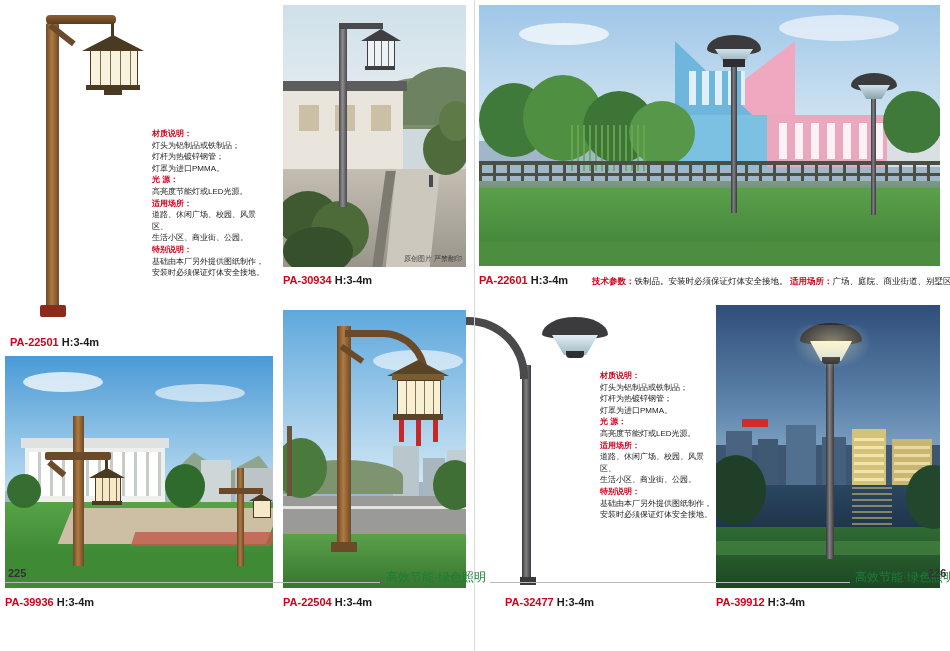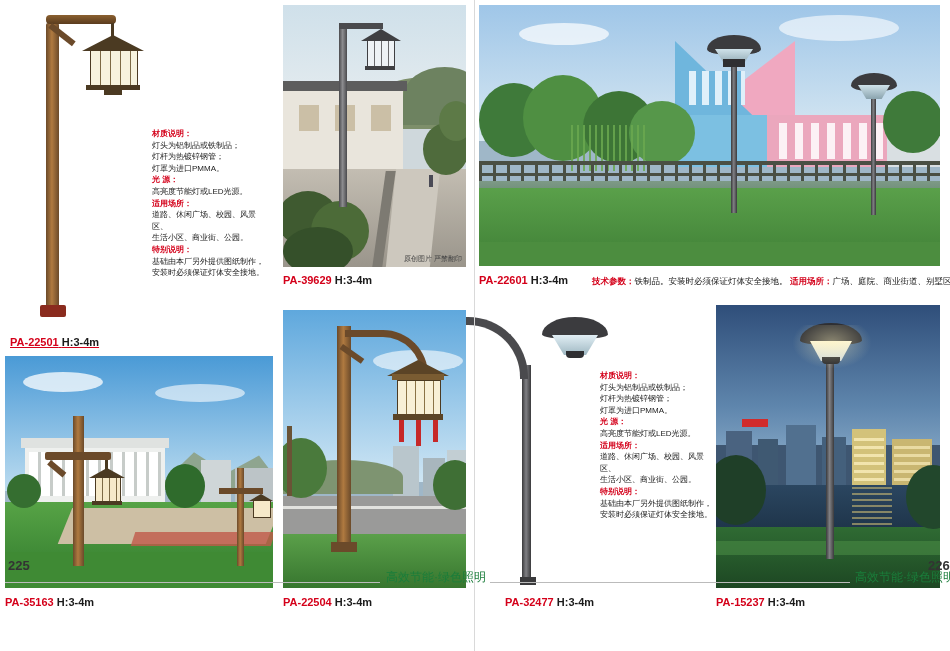--- a/index.html
+++ b/index.html
@@ -25,21 +25,21 @@
   .spec{position:absolute;font-size:8px;line-height:1.45;color:#1a1a1a;width:120px;}
   .spec .red{color:#d4001a;font-weight:bold;}
   .spec p{margin:0;}
 
   
   .techline{position:absolute;font-size:8.5px;color:#1a1a1a;white-space:nowrap;}
   .techline .red{color:#d4001a;font-weight:bold;}
 
   
   .footer{position:absolute;bottom:0;left:0;width:950px;height:26px;}
-  .fnum{position:absolute;bottom:18px;font-size:13px;color:#333;font-weight:bold;}
+  .fnum{position:absolute;bottom:12px;font-size:11px;color:#333;font-weight:bold;}
   .ftxt{position:absolute;bottom:5px;font-size:12px;color:#1a7d3a;white-space:nowrap;}
   .fline{position:absolute;bottom:8px;height:1px;background:#bbb;}
   .spine{position:absolute;left:474px;top:0;width:1px;height:651px;background:#d9d9d9;}
 
   
   .wm{position:absolute;right:4px;bottom:3px;font-size:7px;color:#444;white-space:nowrap;}
 
   
   .pole{position:absolute;background:linear-gradient(90deg,#6b4a2a,#b07a40 45%,#6b4a2a);}
   .pole-dark{position:absolute;background:linear-gradient(90deg,#3a3a3c,#808084 45%,#3a3a3c);}
@@ -88,21 +88,21 @@
     <p class="red">光    源：</p>
     <p>高亮度节能灯或LED光源。</p>
     <p class="red">适用场所：</p>
     <p>道路、休闲广场、校园、风景区、</p>
     <p>生活小区、商业街、公园。</p>
     <p class="red">特别说明：</p>
     <p>基础由本厂另外提供图纸制作，</p>
     <p>安装时必须保证灯体安全接地。</p>
   </div>
 
-  <div class="cap" style="left:10px;top:336px;text-decoration:underline;">
+  <div class="cap" style="left:10px;top:336px;">
     <span>PA-22501</span>
     <span class="h">H:3-4m</span>
   </div>
 
   <div class="photo" style="left:283px;top:5px;width:183px;height:262px;background:#cfd8dc;">
     <div class="sky" style="height:46%;background:linear-gradient(180deg,#cfe0ea,#e9eef0);"></div>
 
     <div style="position:absolute;left:84px;top:72px;width:110px;height:52px;background:#7d8f6a;border-radius:60% 50% 0 0;"></div>
     <div style="position:absolute;left:120px;top:62px;width:80px;height:58px;background:#6d8260;border-radius:60% 55% 0 0;"></div>
 
@@ -132,21 +132,21 @@
          repeating-linear-gradient(90deg,#eef2f5 0 6px,#6a6a6d 6px 7px),
          repeating-linear-gradient(0deg,#eef2f5 0 6px,#6a6a6d 6px 7px);border-color:#3f3f42;"></div>
       <div style="position:absolute;left:6px;top:37px;width:30px;height:4px;background:#3f3f42;"></div>
     </div>
 
     <div style="position:absolute;left:146px;top:170px;width:4px;height:12px;background:#4a4a55;"></div>
     <div class="wm">原创图片 严禁翻印</div>
   </div>
 
   <div class="cap" style="left:283px;top:274px;">
-    <span>PA-39629</span>
+    <span>PA-30934</span>
     <span class="h">H:3-4m</span>
   </div>
 
   <div class="photo" style="left:479px;top:5px;width:461px;height:261px;">
     <div class="sky" style="height:52%;background:linear-gradient(180deg,#9fc6e8,#d8e8f2);"></div>
 
     <div class="blob" style="left:40px;top:18px;width:90px;height:22px;background:#ffffff;opacity:.7;"></div>
     <div class="blob" style="left:300px;top:10px;width:120px;height:26px;background:#ffffff;opacity:.6;"></div>
 
     <div style="position:absolute;left:196px;top:36px;width:0;height:0;border-left:0 solid transparent;border-right:120px solid #f0a8c0;border-top:92px solid transparent;"></div>
@@ -235,21 +235,21 @@
     <div class="lantern" style="left:244px;top:138px;width:24px;height:30px;">
       <div class="lant-roof" style="left:0;top:0;width:0;height:0;border-left:12px solid transparent;border-right:12px solid transparent;border-bottom:7px solid #4b3a22;"></div>
       <div class="lant-body" style="left:4px;top:6px;width:16px;height:16px;background:#f6e9c9;"></div>
     </div>
 
     <div class="blob" style="left:160px;top:108px;width:40px;height:44px;background:#2f6b2c;"></div>
     <div class="blob" style="left:2px;top:118px;width:34px;height:34px;background:#356e30;"></div>
   </div>
 
   <div class="cap" style="left:5px;top:596px;">
-    <span>PA-35163</span>
+    <span>PA-39936</span>
     <span class="h">H:3-4m</span>
   </div>
 
   <div class="photo" style="left:283px;top:310px;width:183px;height:278px;">
     <div class="sky" style="height:62%;background:linear-gradient(180deg,#5fa8dd,#cfe6f4);"></div>
     <div class="blob" style="left:90px;top:40px;width:90px;height:22px;background:#fff;opacity:.6;"></div>
 
     <div style="position:absolute;left:110px;top:136px;width:26px;height:56px;background:#b9c6cc;"></div>
     <div style="position:absolute;left:140px;top:148px;width:22px;height:44px;background:#a8b6bd;"></div>
     <div style="position:absolute;left:164px;top:140px;width:20px;height:52px;background:#c2ced3;"></div>
@@ -347,21 +347,21 @@
     <div class="blob" style="left:190px;top:160px;width:54px;height:64px;background:#22472c;"></div>
 
     <div class="pole-dark" style="left:110px;top:48px;width:8px;height:206px;"></div>
     <div style="position:absolute;left:84px;top:18px;width:62px;height:22px;background:#2f2f33;border-radius:50% 50% 45% 45%/80% 80% 20% 20%;"></div>
     <div style="position:absolute;left:94px;top:36px;width:42px;height:20px;background:linear-gradient(180deg,#fdf6d8,#cfd9dd);clip-path:polygon(0 0,100% 0,74% 100%,26% 100%);"></div>
     <div style="position:absolute;left:106px;top:52px;width:18px;height:7px;background:#26262a;border-radius:0 0 4px 4px;"></div>
     <div style="position:absolute;left:76px;top:20px;width:80px;height:44px;background:radial-gradient(ellipse at 50% 40%,rgba(255,244,190,.45),rgba(255,244,190,0) 70%);"></div>
   </div>
 
   <div class="cap" style="left:716px;top:596px;">
-    <span>PA-15237</span>
+    <span>PA-39912</span>
     <span class="h">H:3-4m</span>
   </div>
 
   <div class="spine"></div>
   <div class="footer">
     <div class="fline" style="left:5px;width:120px;"></div>
     <div class="fnum" style="left:8px;">225</div>
     <div class="ftxt" style="left:386px;">高效节能·绿色照明</div>
     <div class="fline" style="left:30px;width:350px;"></div>
 

